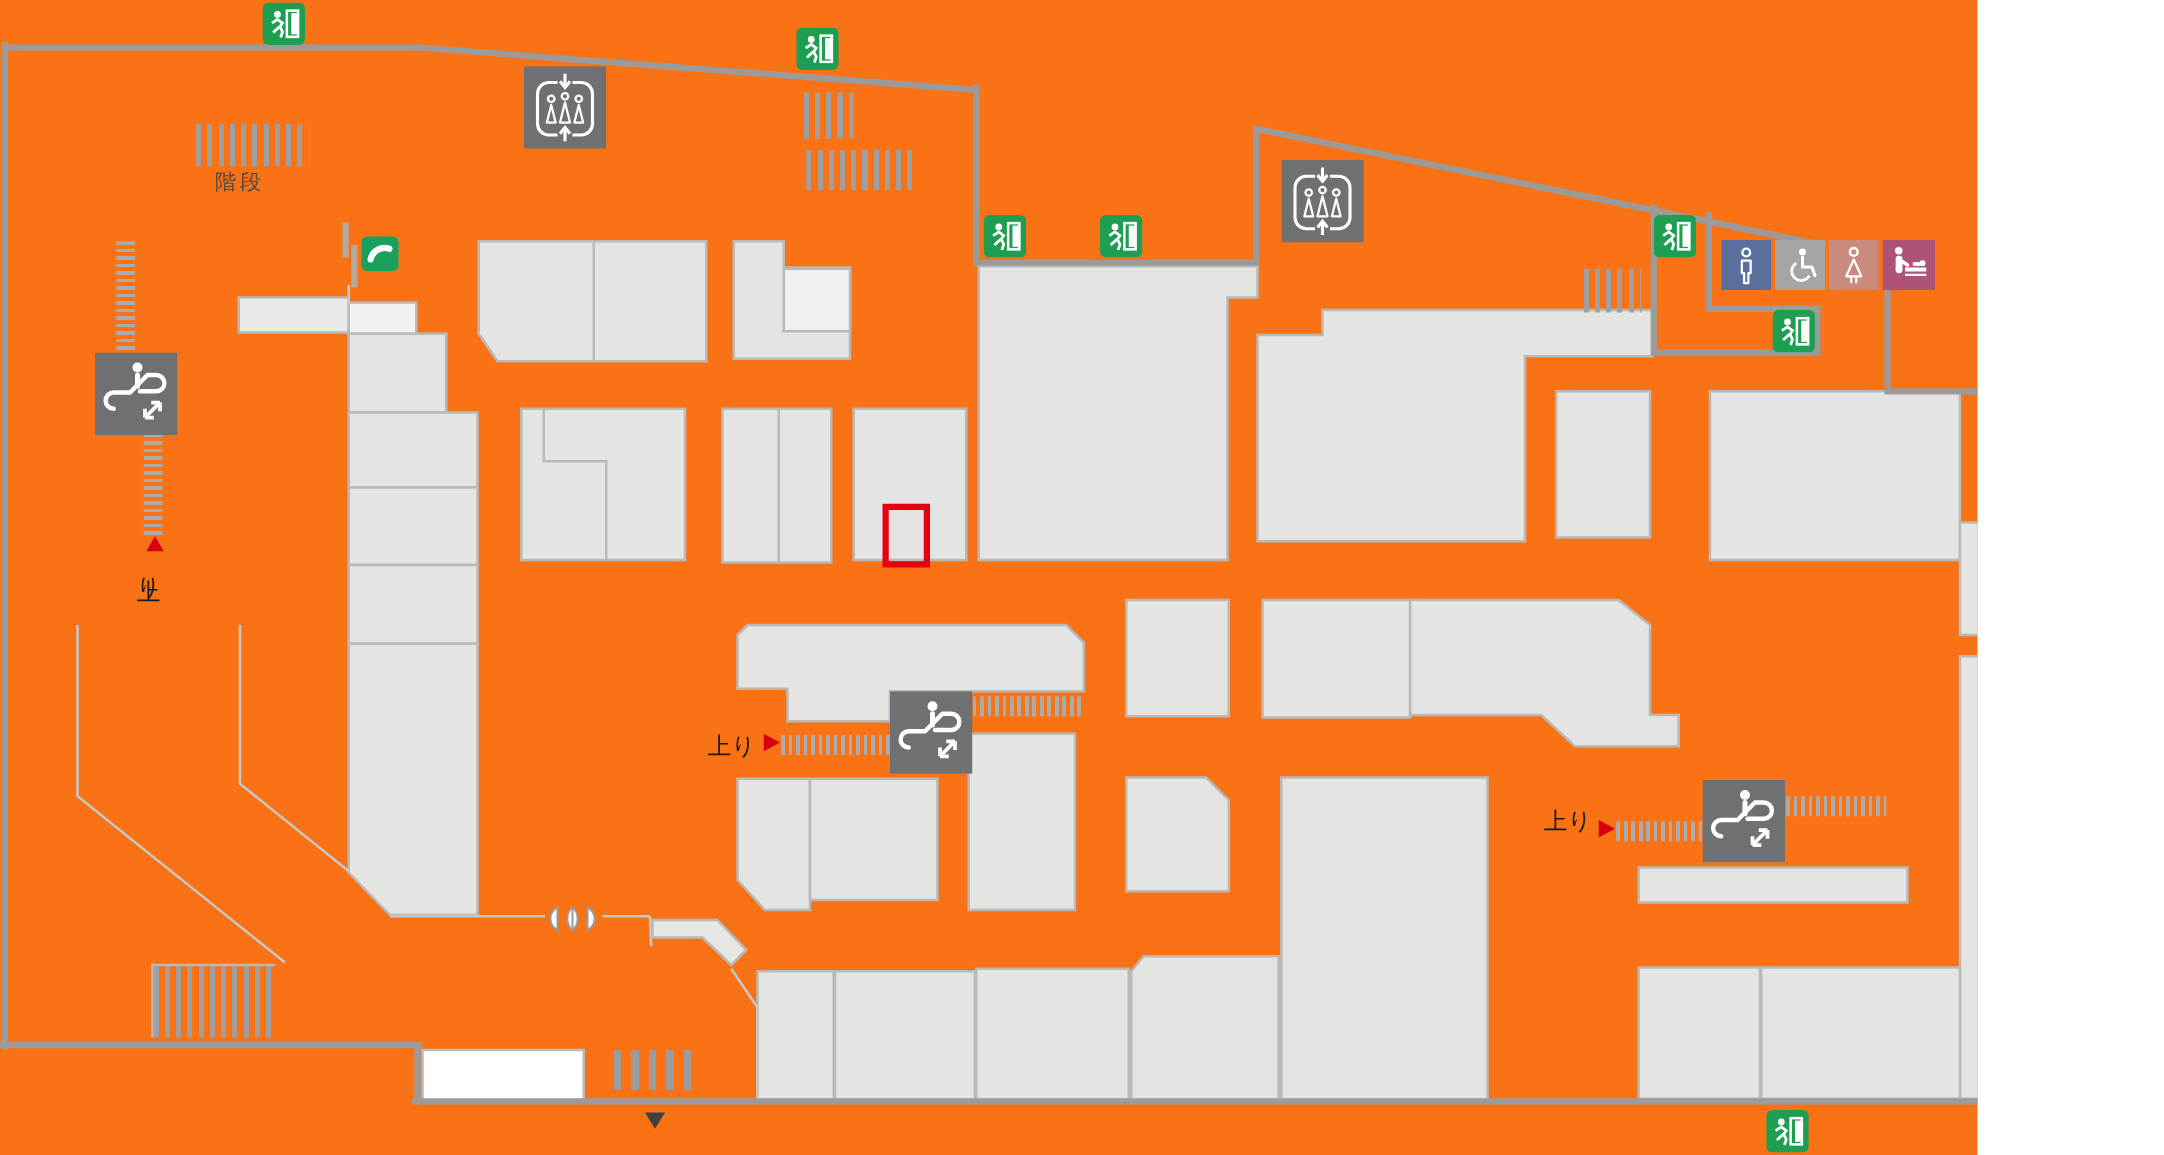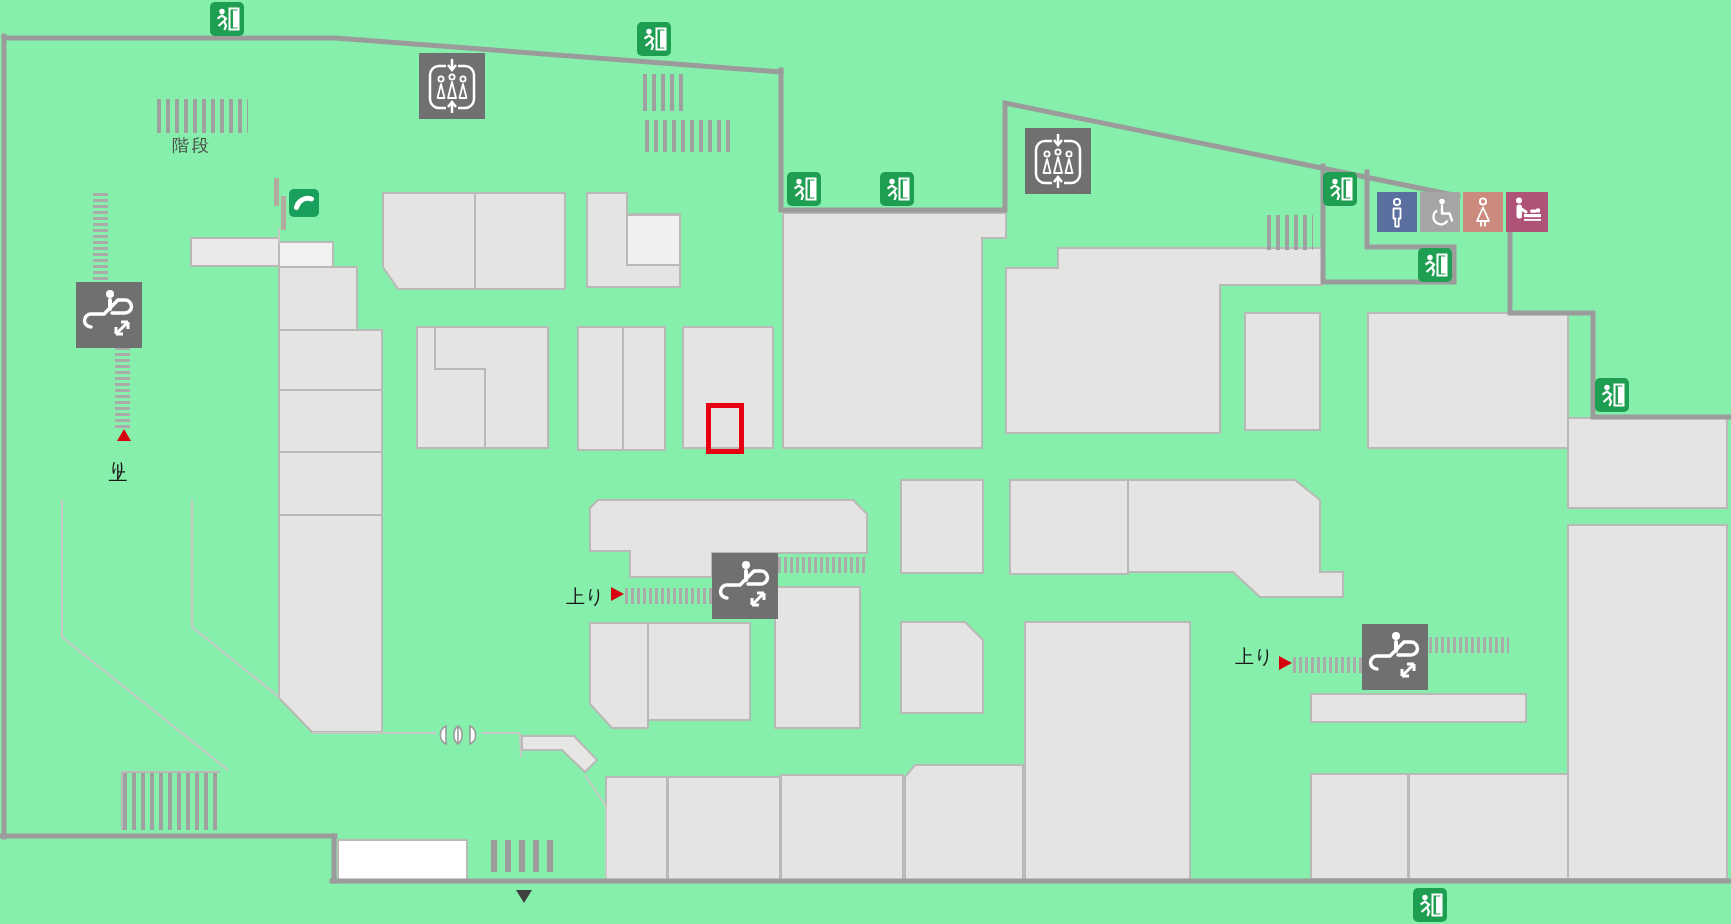--- a/index.html
+++ b/index.html
@@ -1,16 +1,16 @@
 <!DOCTYPE html>
 <html><head>
 <meta charset="utf-8">
 <style>
   html,body{margin:0;padding:0;background:#fff;}
-  #stage{position:relative;width:1731px;height:924px;background:#86efac;overflow:hidden;
+  #stage{position:relative;width:1582px;height:924px;background:#f97316;overflow:hidden;
          font-family:"DejaVu Sans","Liberation Sans",sans-serif;}
   #plan{position:absolute;left:0;top:0;}
   .abs{position:absolute;}
   .hatch-v{background:repeating-linear-gradient(to right,#a0a0a0 0 4px,transparent 4px 9px);}
   .hatch-v5{background:repeating-linear-gradient(to right,#9c9c9c 0 6px,transparent 6px 14px);}
   .run-h{background:repeating-linear-gradient(to right,#ababab 0 3px,transparent 3px 6px);}
   .run-v{background:repeating-linear-gradient(to bottom,#ababab 0 3px,transparent 3px 6px);}
   .hatch-box{border-top:2px solid #b9b9b8;border-left:2px solid #b9b9b8;}
   .icon svg{display:block;}
   .lbl{color:#3f3f3f;}

